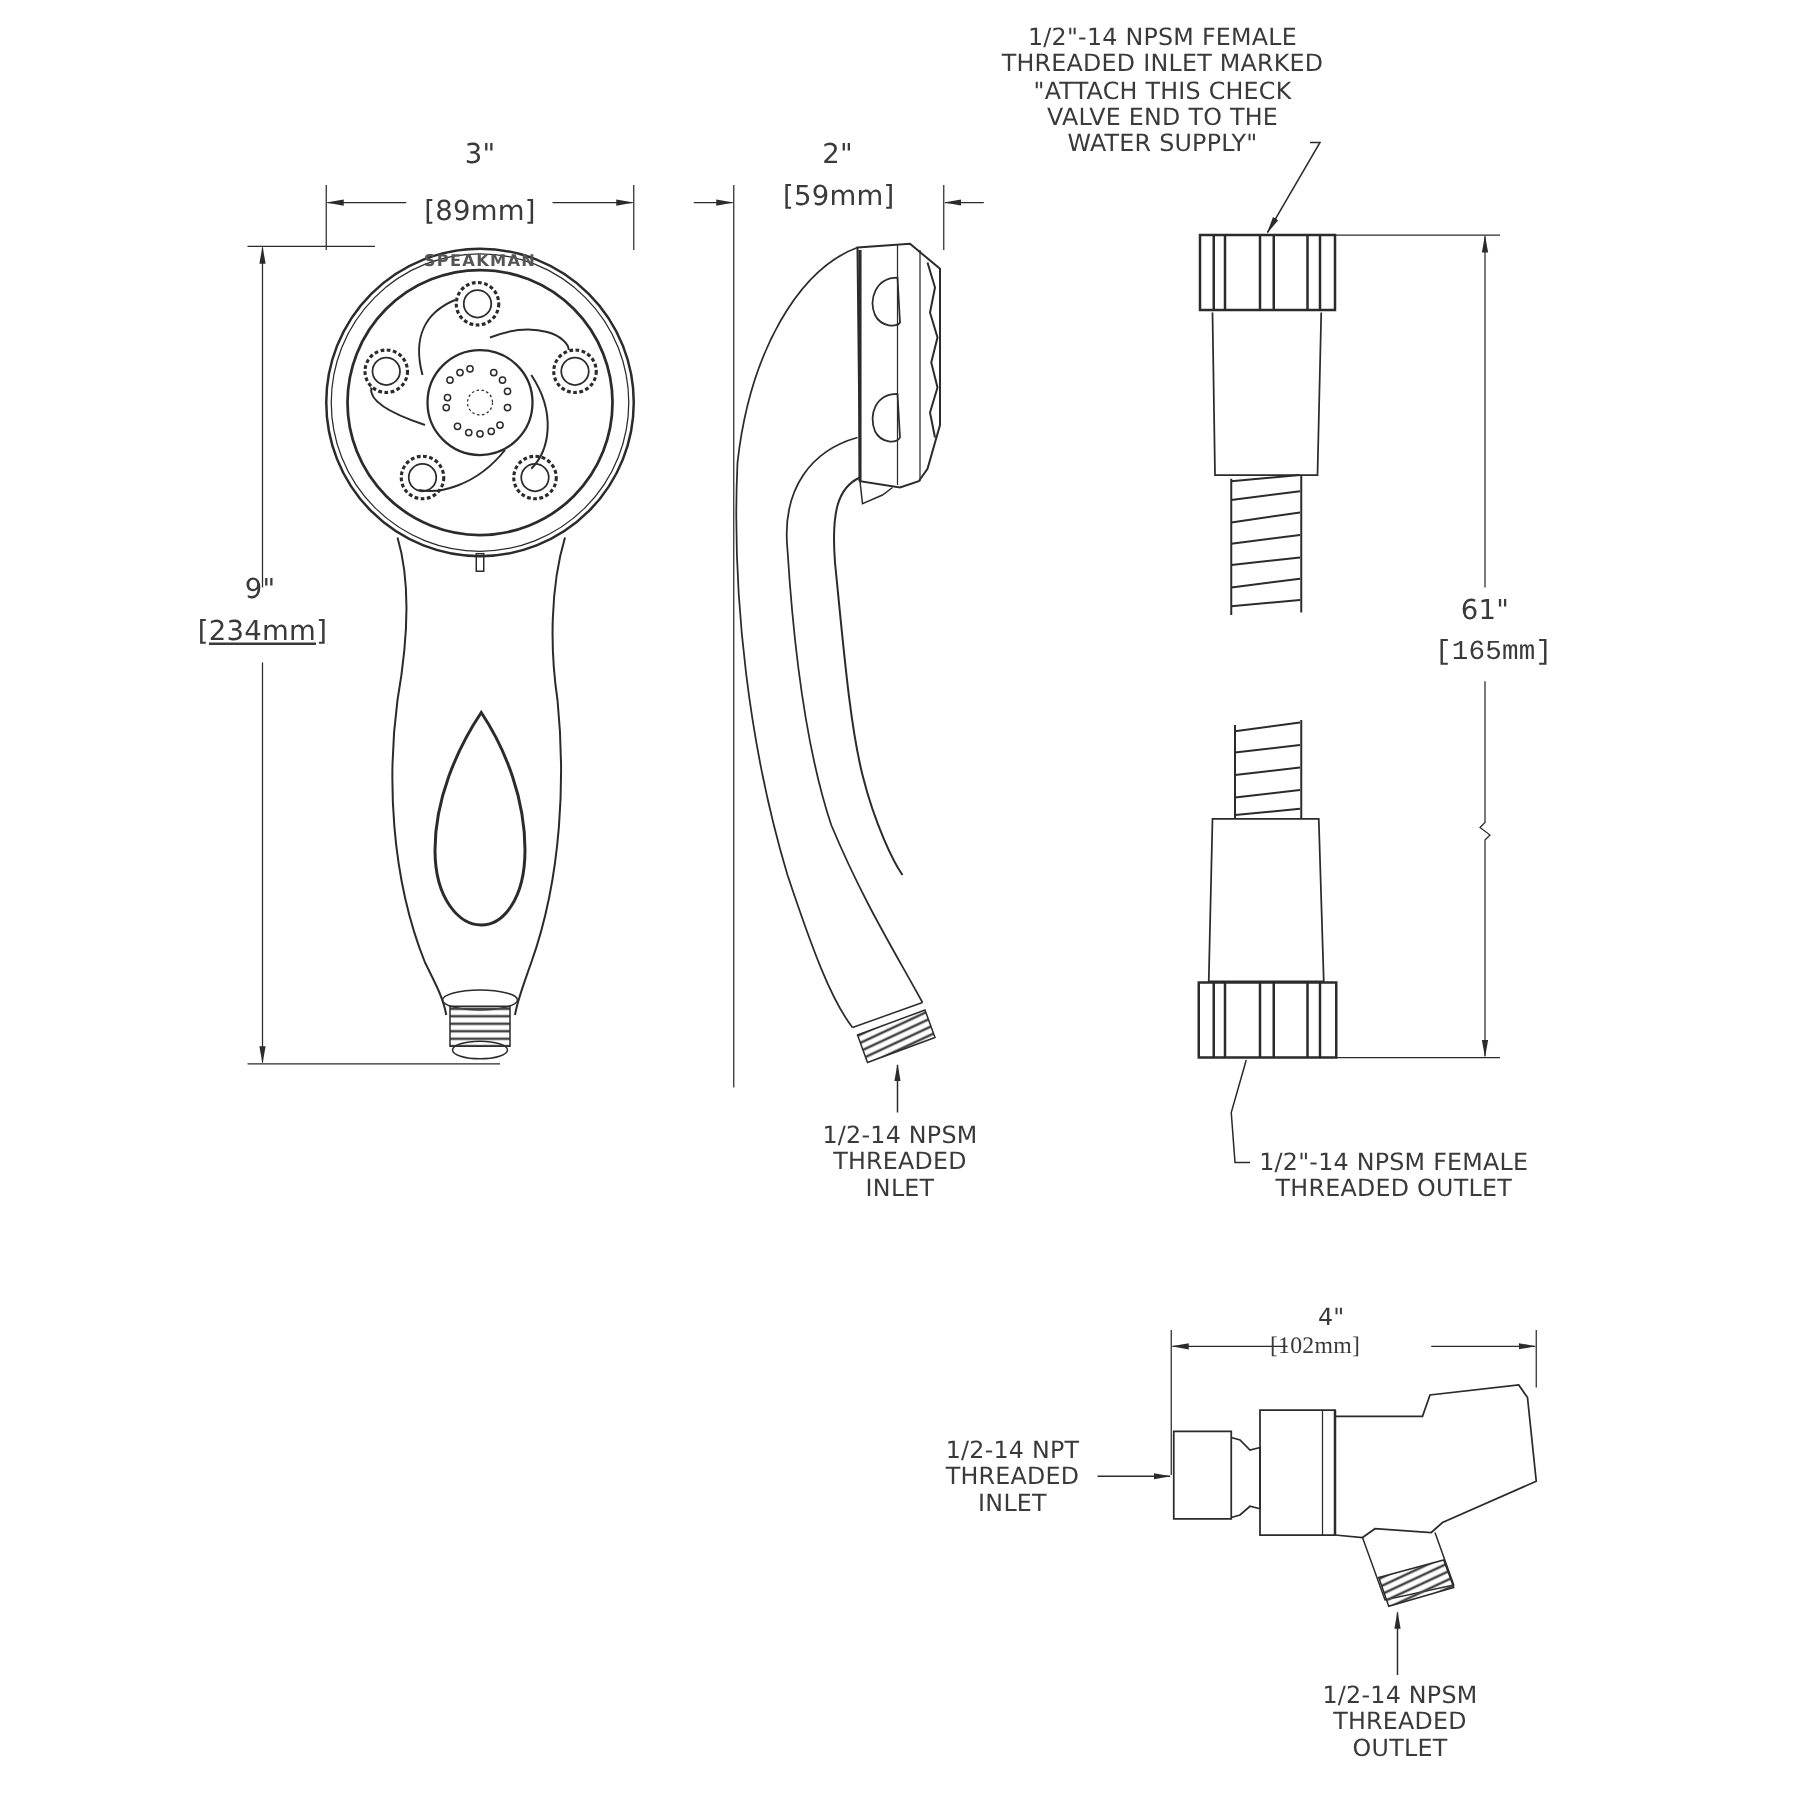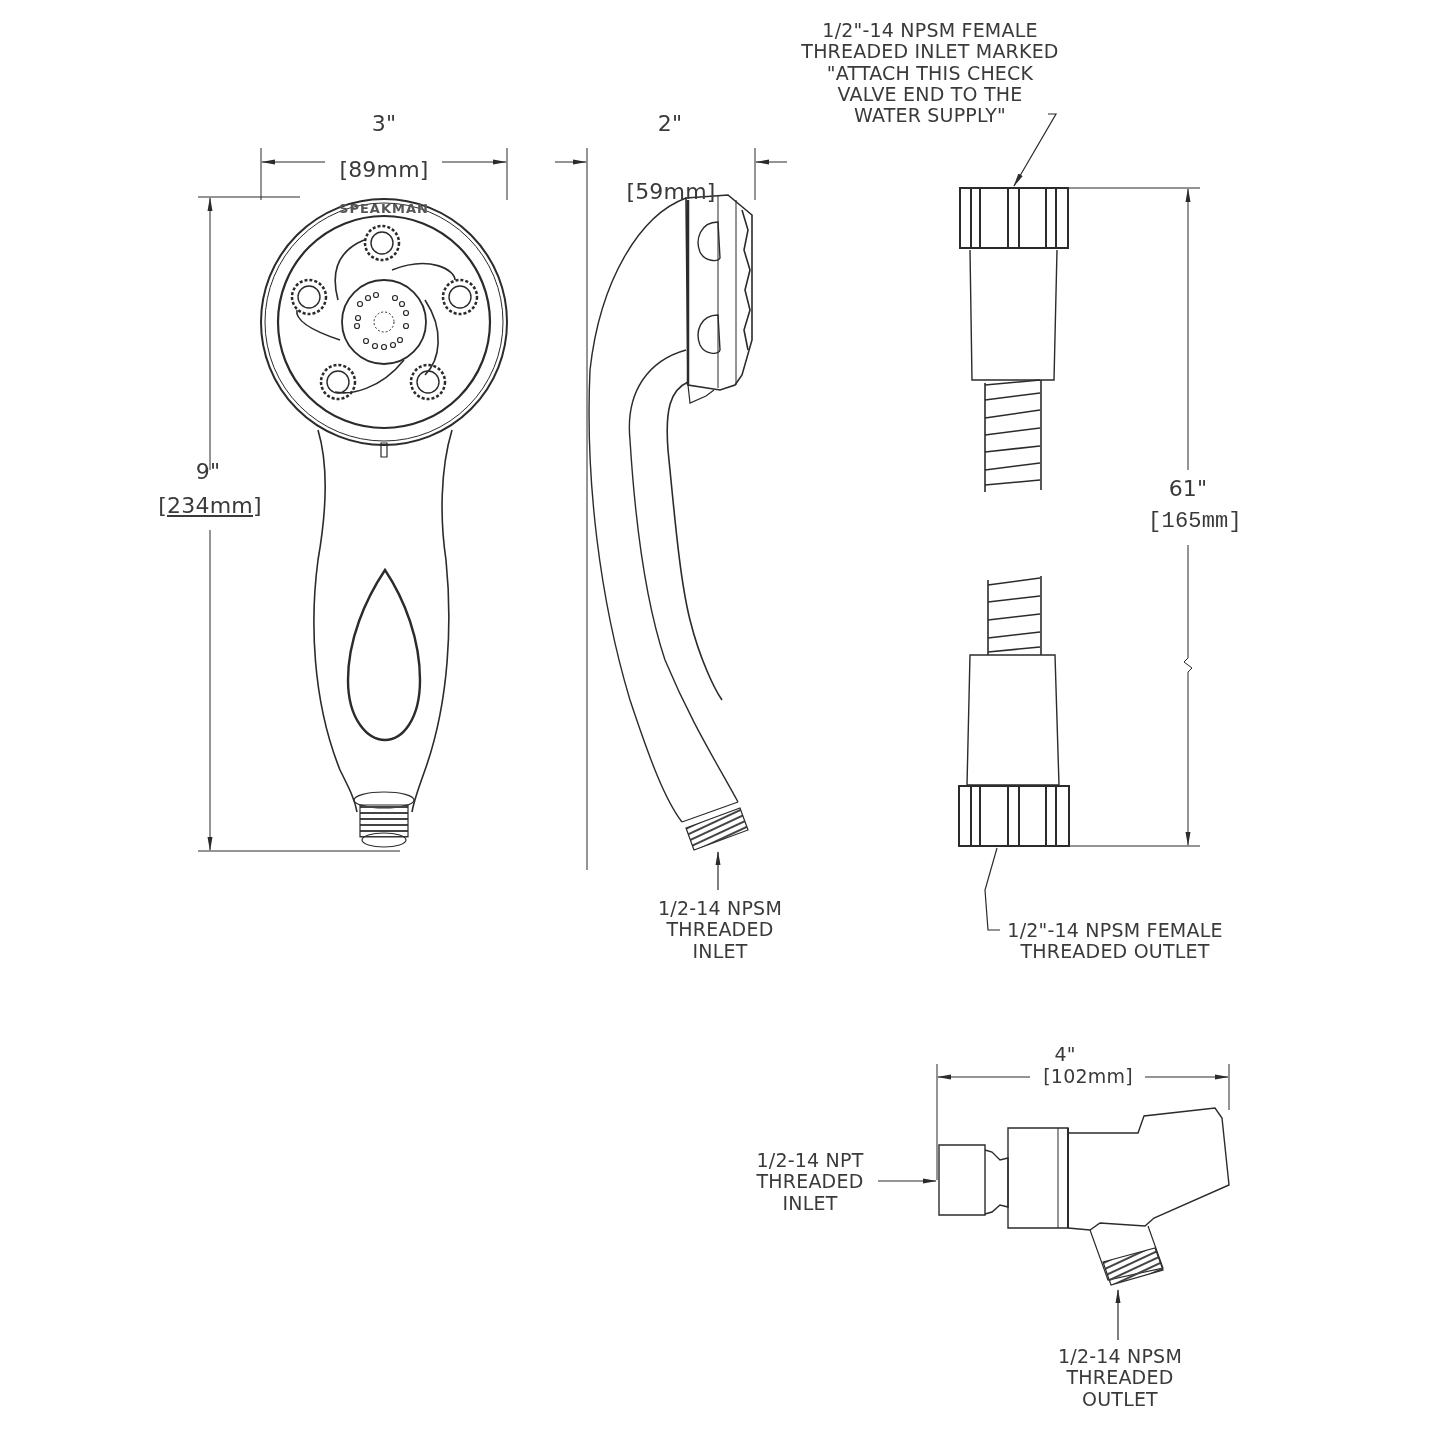--- a/index.html
+++ b/index.html
@@ -210,30 +210,30 @@
     <line x1="878" y1="1181" x2="936" y2="1181" stroke-width="1.2" marker-end="url(#arr)"></line>
     <line x1="1118" y1="1340" x2="1118" y2="1290" stroke-width="1.2" marker-end="url(#arr)"></line>
   </g>
 </svg>
 
 
 <div class="lbl dim" style="left:334px; top:112px; width:100px;">3"</div>
 <div class="lbl dim" style="left:324px; top:146px; width:120px;margin-top:12px;">[89mm]</div>
 
 <div class="lbl dim" style="left:620px; top:112px; width:100px;">2"</div>
-<div class="lbl dim" style="left:606px; top:146px; width:130px;margin-top:34px;">[59mm]</div>
+<div class="lbl dim" style="left:606px; top:146px; width:130px;">[59mm]</div>
 
 <div class="lbl dim" style="left:158px; top:460px; width:100px;">9"</div>
 <div class="lbl dim" style="left:140px; top:494px; width:140px;text-decoration:underline;">[234mm]</div>
 
 <div class="lbl dim" style="left:1138px; top:477px; width:100px;">61"</div>
 <div class="lbl dim" style="left:1130px; top:510px; width:130px;font-family:Liberation Mono, monospace;">[165mm]</div>
 
 <div class="lbl note" style="left:1035px; top:1044px; width:60px;">4"</div>
-<div class="lbl note" style="left:1028px; top:1066px; width:120px;">[102mm]</div>
+<div class="lbl note" style="left:992px; top:1066px; width:120px;font-family:Liberation Serif, serif;">[102mm]</div>
 
 
 <div class="lbl note" style="left:770px; top:20px; width:320px;">1/2"-14 NPSM FEMALE
 THREADED INLET MARKED
 "ATTACH THIS CHECK
 VALVE END TO THE
 WATER SUPPLY"</div>
 <div class="lbl note" style="left:620px; top:898px; width:200px;">1/2-14 NPSM
 THREADED
 INLET</div>

